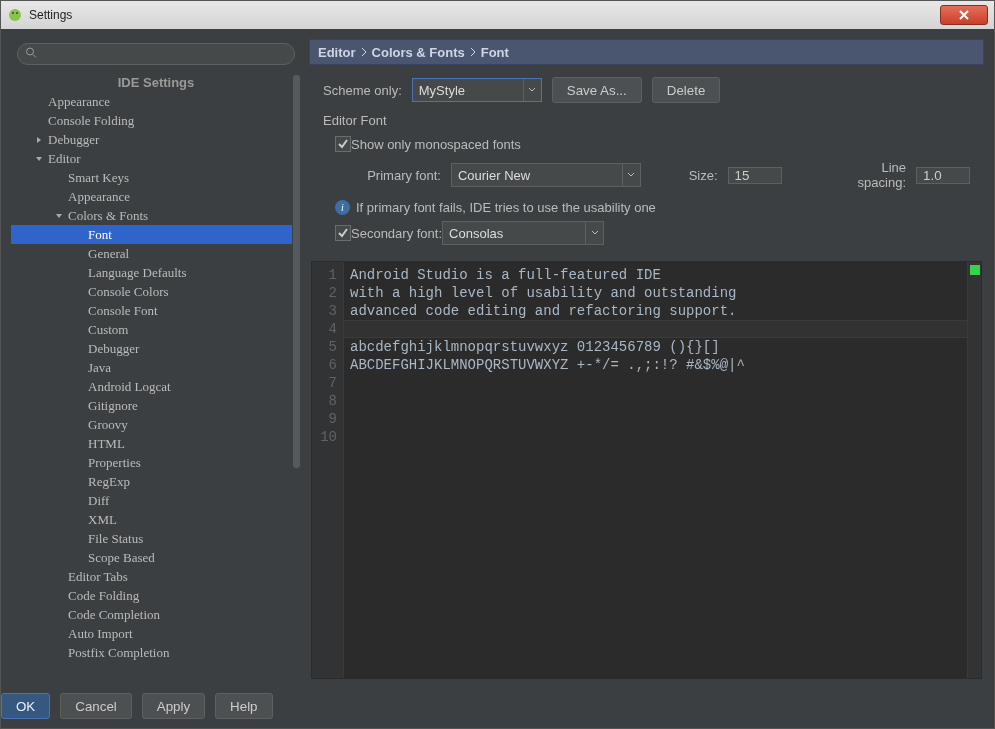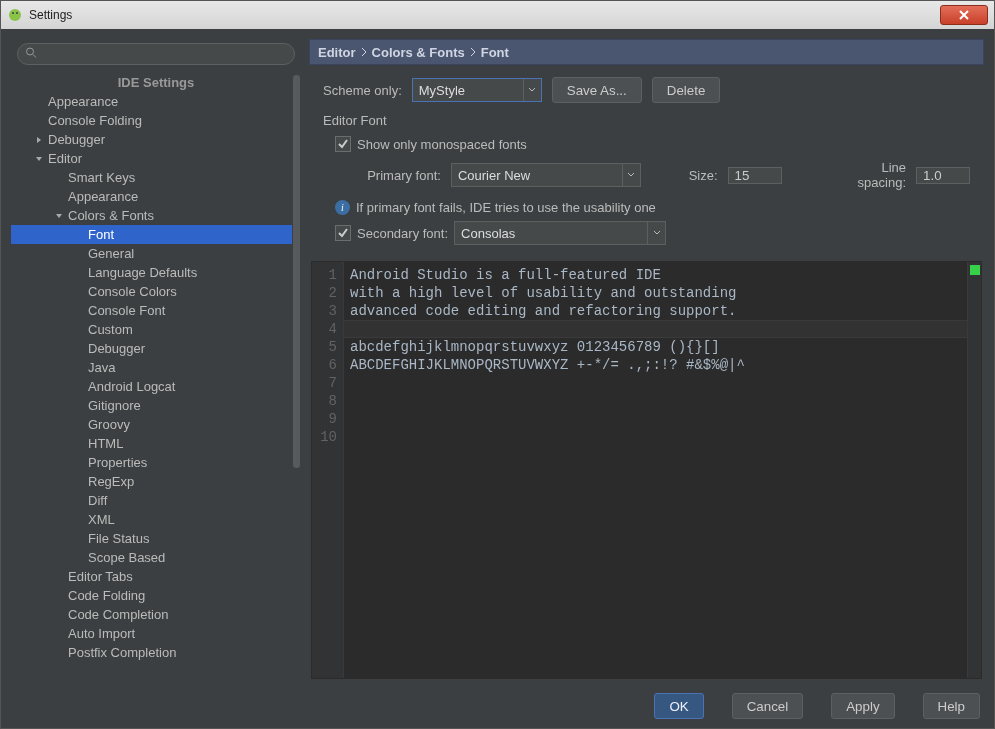--- a/index.html
+++ b/index.html
@@ -60,20 +60,21 @@
   pointer-events: none;
 }
 .section-head {
   text-align: center;
   color: #999; font-weight: bold;
   margin: 4px 0 2px 0;
 }
 .tree {
   flex: 1;
   overflow-y: auto;
+  font-family: Liberation Serif, serif;
 }
 .tree-item {
   height: 19px; line-height: 19px;
   padding-left: var(--pad, 24px);
   color: #bbb;
   white-space: nowrap;
   display: flex; align-items: center;
   gap: 4px;
   cursor: default;
 }
@@ -143,21 +144,21 @@
   padding: 0 14px;
   border-radius: 3px;
   cursor: pointer;
 }
 .btn.primary {
   background: #365880;
   border-color: #4a72b5;
   color: #eef;
 }
 .section-label { color:#bbb; margin: 4px 0 8px 0; }
-.chk-row { display:flex; align-items:center; gap:6px; margin-bottom:8px; }
+.chk-row { display:flex; align-items:center; margin-bottom:8px; }
 .chk {
   width:16px; height:16px; border:1px solid #6a6d6e; background:#45494a;
   display:flex; align-items:center; justify-content:center;
 }
 .chk svg { stroke:#ccc; }
 .inline .lbl { width: auto; text-align:right; }
 .size-input, .spacing-input {
   background:#45494a; border:1px solid #5e6060; height:17px;
   color:#ccc; padding:0 6px; width:54px;
 }
@@ -192,22 +193,22 @@
   border-top:1px solid #3a3a3a; border-bottom:1px solid #3a3a3a;
 }
 .preview .lines { position:relative; z-index:1; }
 .preview-strip {
   width:14px; background:#313335; border-left:1px solid #3a3a3a;
   position:relative;
 }
 .preview-strip .mk { position:absolute; top:3px; left:2px; width:10px; height:10px; background:#35d24a; }
 .bottom-bar {
   height: 40px;
-  display:flex; align-items:center; justify-content:flex-end;
-  gap:28px; padding:0 14px 6px 0;
+  display:flex; align-items:center; 
+  gap:10px; padding:0 14px 6px 0;
 }
 </style>
 </head>
 <body>
 
 <div class="titlebar">
   <span class="icon">
     <svg width="14" height="14" viewBox="0 0 14 14">
         <circle cx="7" cy="7" r="6" fill="#8bc34a"></circle>
         <circle cx="5" cy="5" r="1" fill="#3c3f41"></circle>
@@ -443,21 +444,21 @@
         <span>If primary font fails, IDE tries to use the usability one</span>
       </div>
 
       <div class="chk-row" style="margin-left:12px">
         <span class="chk">
             <svg width="10" height="10" viewBox="0 0 10 10">
               <path d="M1 5 L4 8 L9 1" fill="none" stroke-width="2"></path>
             </svg>
           </span>
         <span class="lbl">Secondary font:</span>
-        <div class="select" style="width:212px">
+        <div class="select" style="width:162px">
           <span>Consolas</span>
           <span class="chev">
               <svg width="8" height="6" viewBox="0 0 8 6">
                 <path d="M1 1 L4 4 L7 1" stroke="#bbb" fill="none"></path>
               </svg>
             </span>
         </div>
       </div>
     </div>
 

